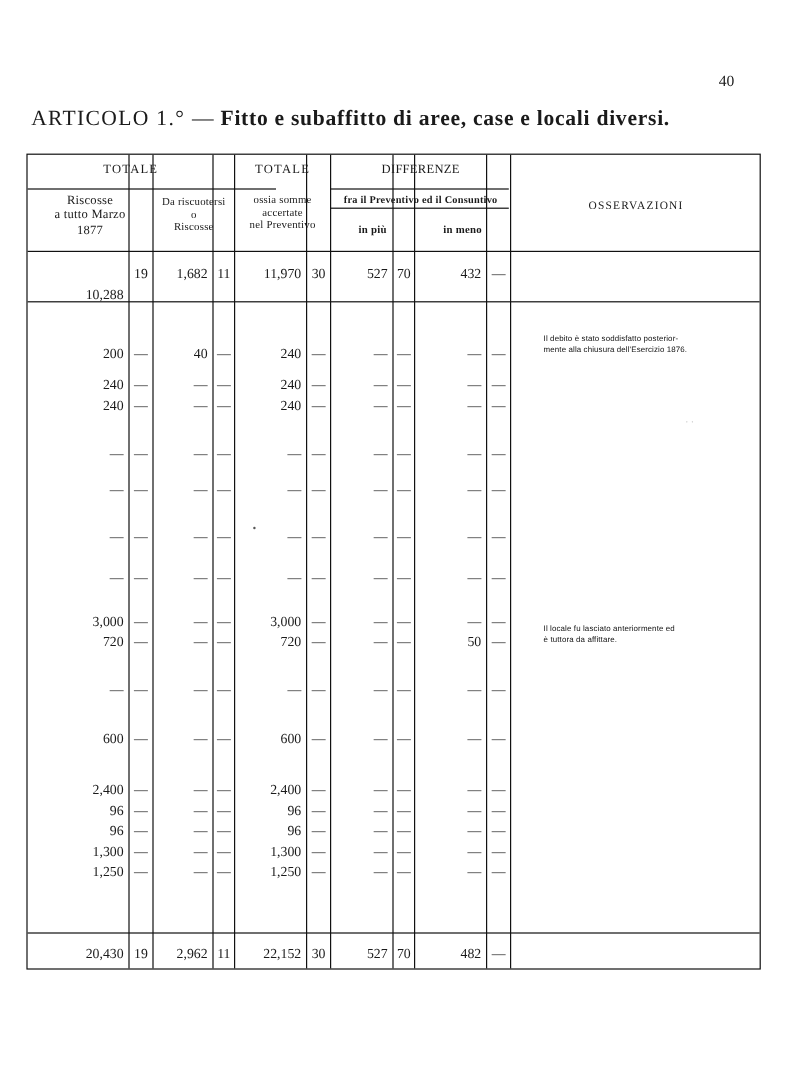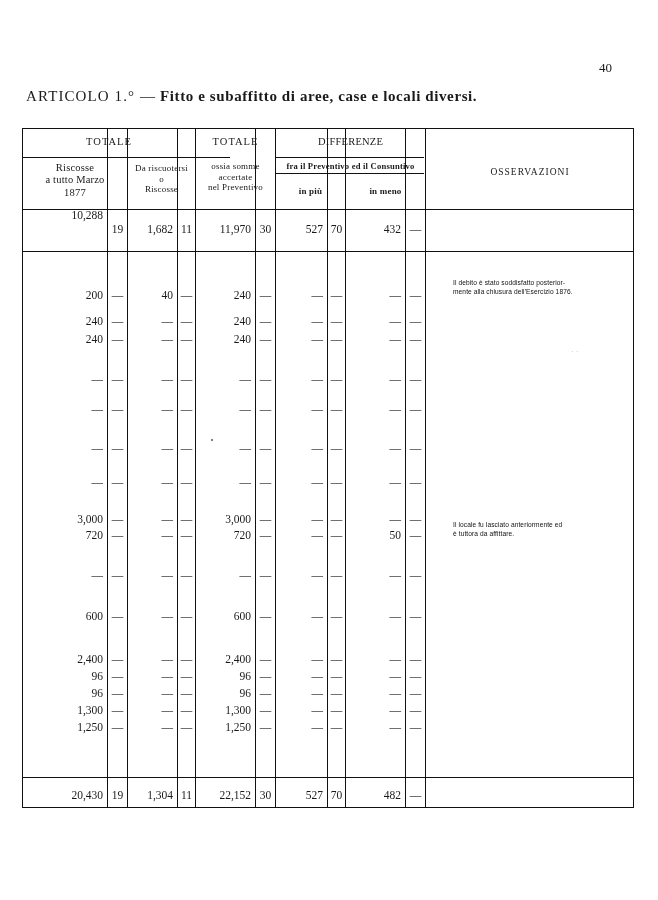--- a/index.html
+++ b/index.html
@@ -25,21 +25,21 @@
     position: absolute;
     right: 46px;
     top: 60px;
     font-size: 13px;
     font-family: "Liberation Serif", serif;
   }
   .article-heading {
     position: absolute;
     left: 26px;
     top: 88px;
-    font-size: 15px;
+    font-size: 18px;
     letter-spacing: 0.2px;
     white-space: nowrap;
   }
   .article-heading .art-label {
     font-family: "Liberation Serif", serif;
     letter-spacing: 1.1px;
   }
   .article-heading .art-title {
     font-weight: bold;
     letter-spacing: 0.6px;
@@ -183,21 +183,21 @@
       <div>nel Preventivo</div>
     </div>
 
     <div class="hl" style="left:253px; top:7px; width:149px;">DIFFERENZE</div>
     <div class="hl bold" style="left:253px; top:32px; width:149px;">fra il Preventivo ed il Consuntivo</div>
     <div class="hl bold" style="left:253px; top:57px; width:69px; font-size:9px;">in più</div>
     <div class="hl bold" style="left:323px; top:57px; width:79px; font-size:9px;">in meno</div>
 
     <div class="hl caps" style="left:403px; top:38px; width:208px; font-size:9.5px;">OSSERVAZIONI</div>
 
-    <div class="num r" style="left:4px; top:80px; width:76px;">10,288</div>
+    <div class="num r" style="left:4px; top:111px; width:76px;">10,288</div>
     <div class="num c" style="left:85px; top:94px; width:19px;">19</div>
     <div class="num r" style="left:105px; top:94px; width:45px;">1,682</div>
     <div class="num c" style="left:155px; top:94px; width:17px;">11</div>
     <div class="num r" style="left:173px; top:94px; width:55px;">11,970</div>
     <div class="num c" style="left:233px; top:94px; width:19px;">30</div>
     <div class="num r" style="left:253px; top:94px; width:47px;">527</div>
     <div class="num c" style="left:305px; top:94px; width:17px;">70</div>
     <div class="num r" style="left:323px; top:94px; width:55px;">432</div>
     <div class="num c" style="left:383px; top:94px; width:19px;">—</div>
 
@@ -371,21 +371,21 @@
     <div class="note" style="left:430px; top:392px; width:175px;">
       <span>Il locale fu lasciato anteriormente ed</span><br>
       <span>è tuttora da affittare.</span>
     </div>
 
     <div class="faint" style="left:548px; top:218px;">· ·</div>
     <div class="speck" style="left:188px; top:310px;"></div>
 
     <div class="num r" style="left:4px; top:660px; width:76px;">20,430</div>
     <div class="num c" style="left:85px; top:660px; width:19px;">19</div>
-    <div class="num r" style="left:105px; top:660px; width:45px;">1,304</div>
+    <div class="num r" style="left:105px; top:660px; width:45px;">2,962</div>
     <div class="num c" style="left:155px; top:660px; width:17px;">11</div>
     <div class="num r" style="left:173px; top:660px; width:55px;">22,152</div>
     <div class="num c" style="left:233px; top:660px; width:19px;">30</div>
     <div class="num r" style="left:253px; top:660px; width:47px;">527</div>
     <div class="num c" style="left:305px; top:660px; width:17px;">70</div>
     <div class="num r" style="left:323px; top:660px; width:55px;">482</div>
     <div class="num c" style="left:383px; top:660px; width:19px;">—</div>
 
   </div>
 </div>

